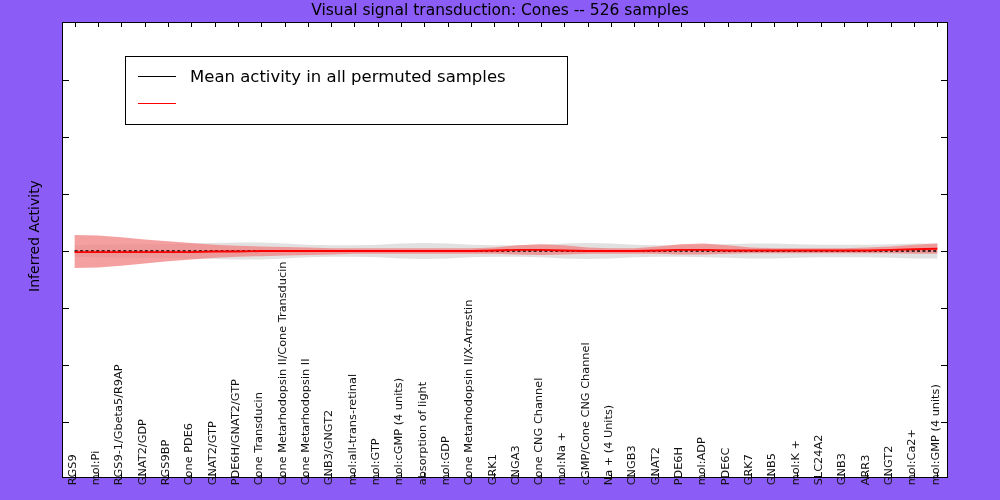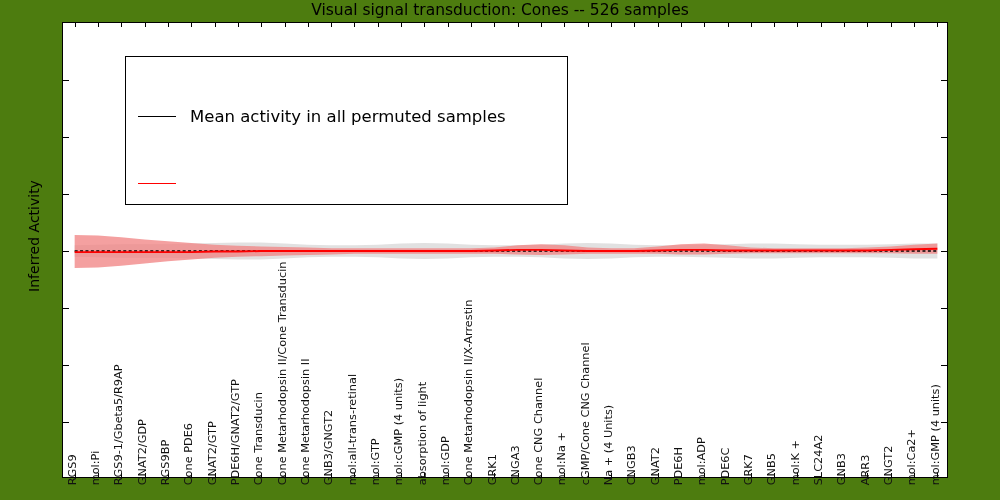--- a/index.html
+++ b/index.html
@@ -1,17 +1,17 @@
 <!DOCTYPE html>
 <html><head>
 <meta charset="utf-8">
 <style>
   html,body{margin:0;padding:0;background:#ffffff;}
   body{width:1000px;height:500px;overflow:hidden;font-family:"DejaVu Sans",sans-serif;}
-  #root{position:relative;width:1000px;height:500px;background:#4d7c0f;}
+  #root{position:relative;width:1000px;height:500px;background:#8b5cf6;}
 
   
   #chart-title{
     position:absolute;left:0;top:1px;width:1000px;
     text-align:center;font-size:15.5px;color:#000;
     font-family:"DejaVu Sans",sans-serif;
   }
 
   
   #plot-frame{
@@ -44,21 +44,21 @@
     line-height:1;
   }
 
   
   #legend{
     position:absolute;left:62px;top:33px;
     border:1.3px solid #000;background:#fff;
     padding:6px 12px 7px 12px;box-sizing:border-box;
     width:443px;
   }
-  .legend-row{display:flex;align-items:center;height:27px;margin-top:40px;}
+  .legend-row{display:flex;align-items:center;height:27px;}
   .legend-swatch{width:38px;height:0;margin-right:14px;flex:none;}
   .legend-text{font-size:16.5px;color:#000;white-space:nowrap;}
   svg.plot{position:absolute;left:0;top:0;}
 </style>
 </head>
 <body>
 
 <div id="root">
 
   <div id="chart-title">Visual signal transduction: Cones -- 526 samples</div>

